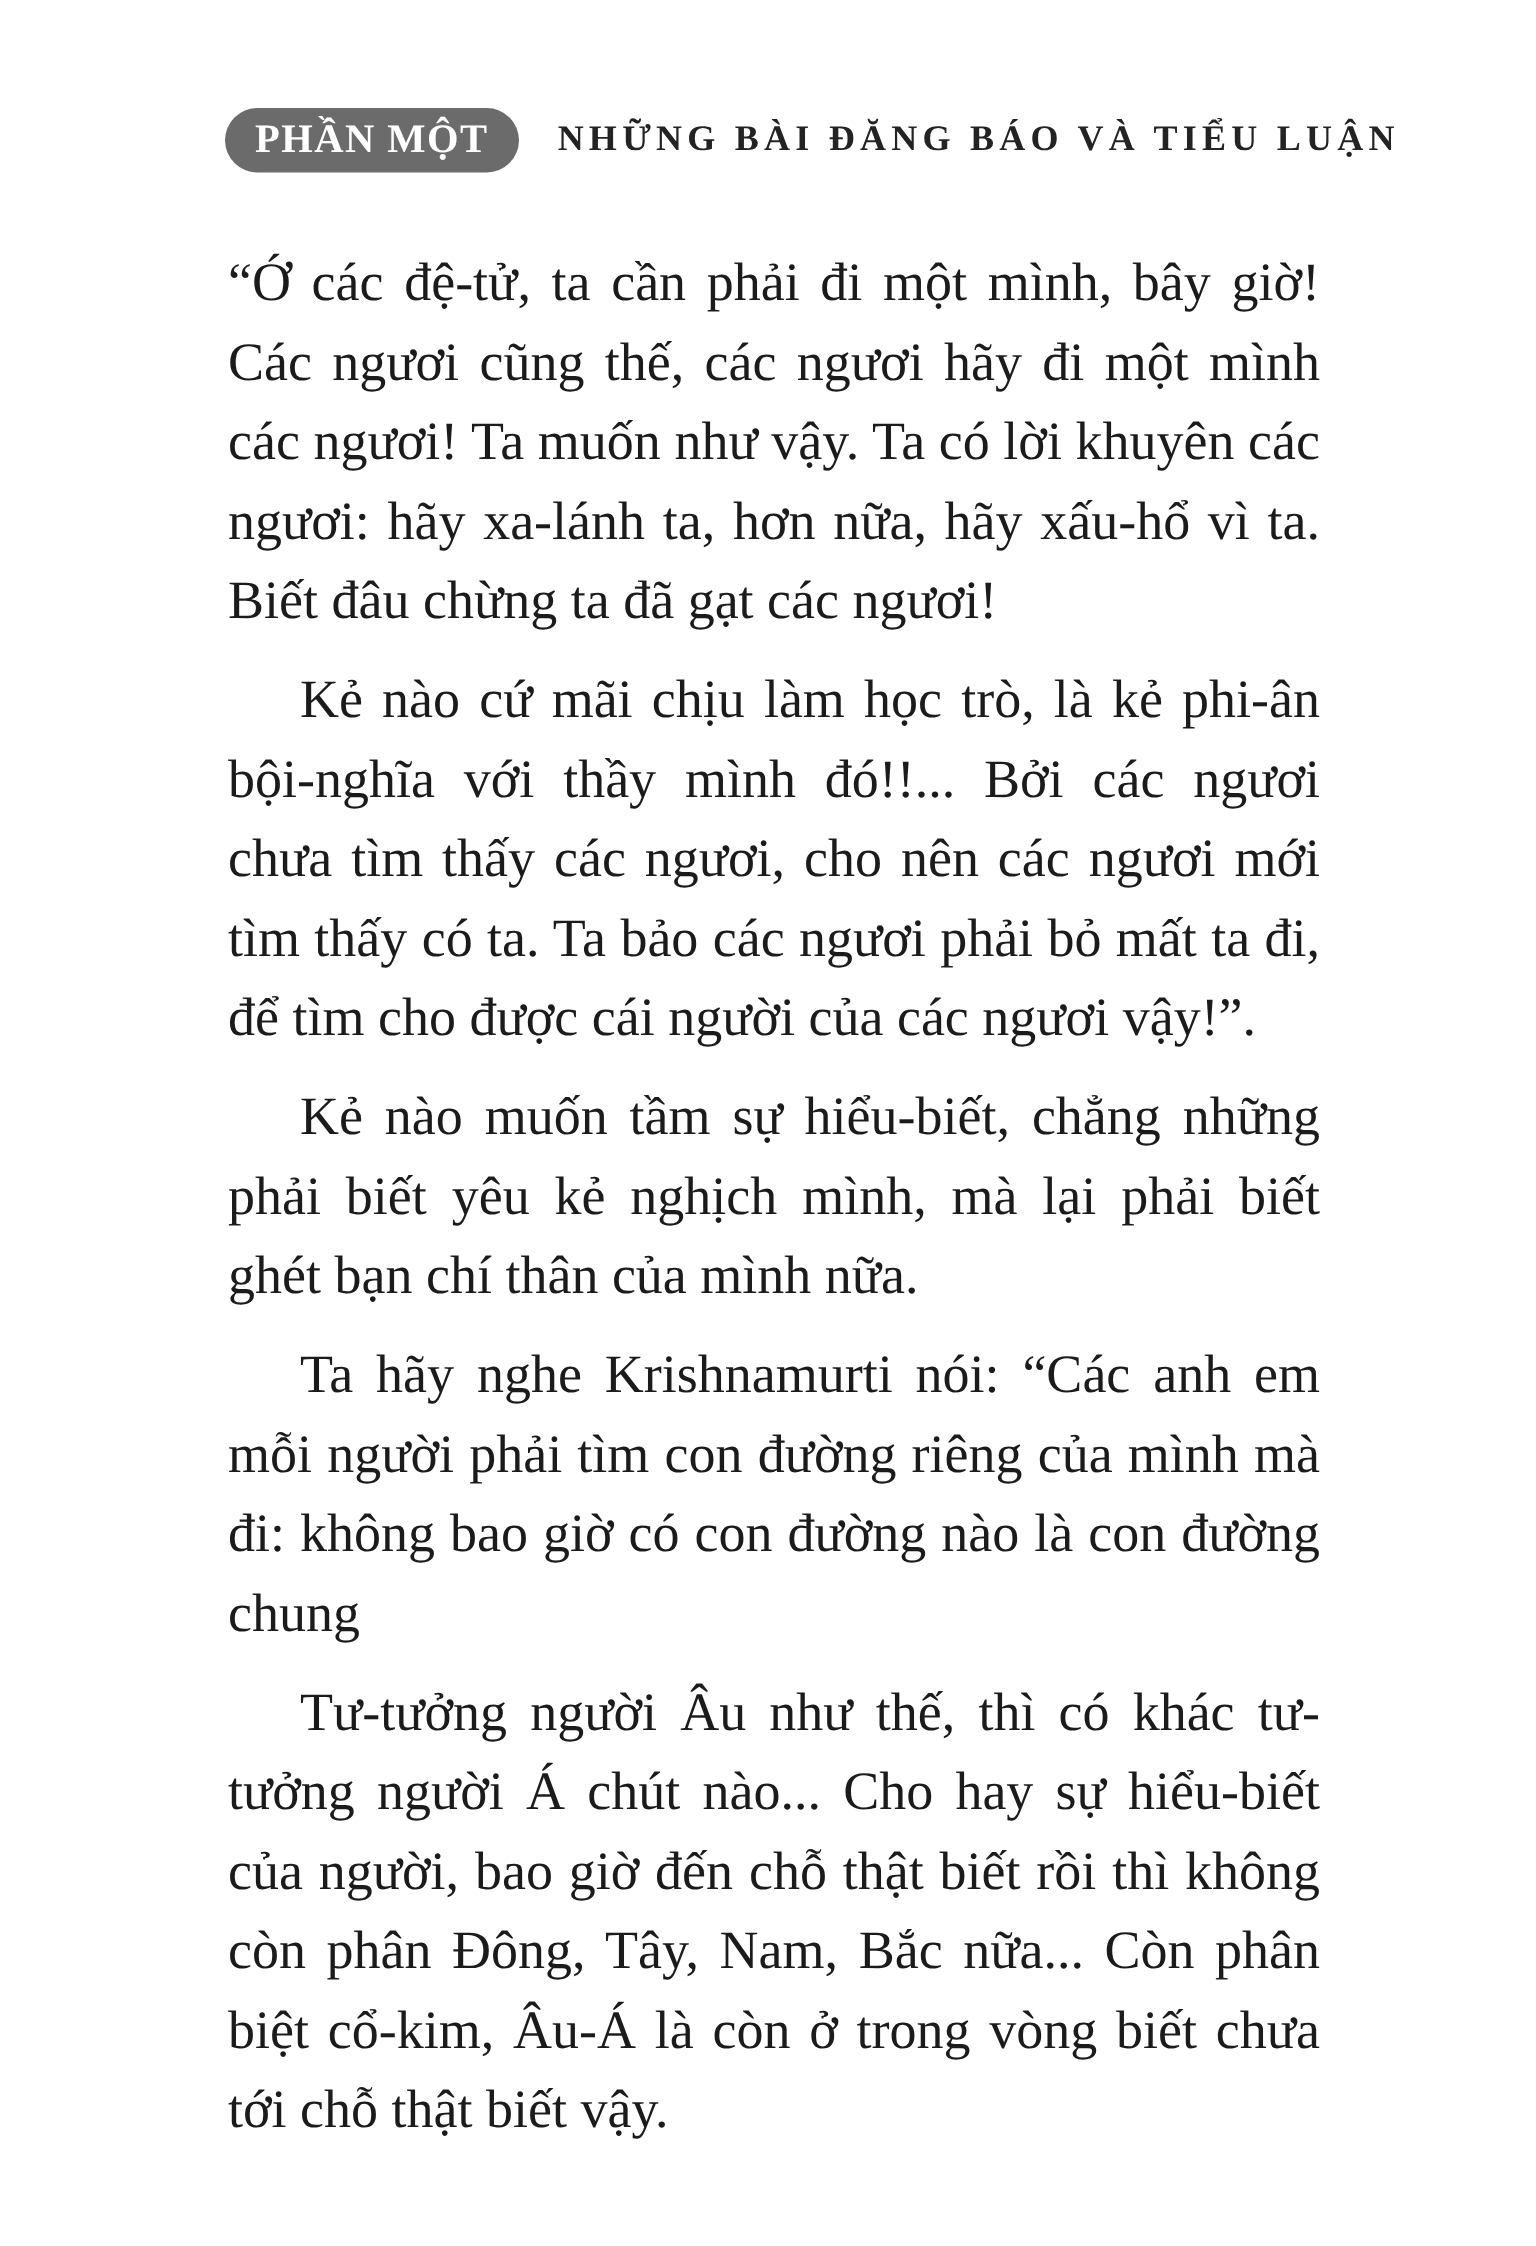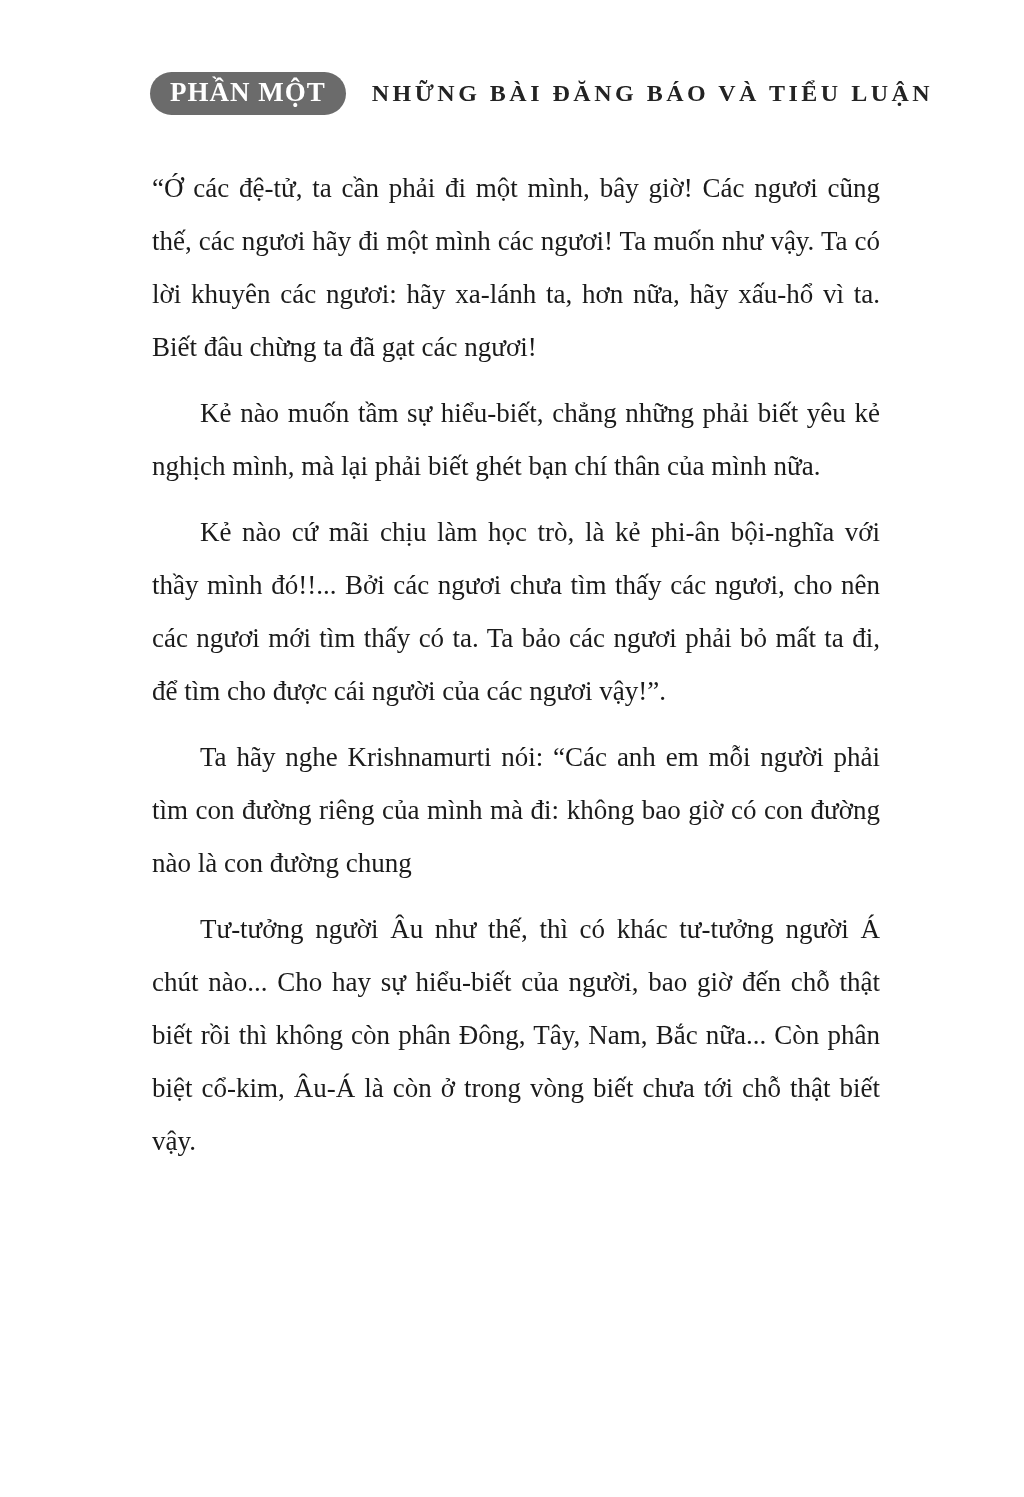--- a/index.html
+++ b/index.html
@@ -59,21 +59,21 @@
   .page-number {
     margin-left: 26px;
     font-size: 40px;
     color: #0f766e;
   }
   .page-body {
     position: absolute;
     top: 162px;
     left: 152px;
     width: 728px;
-    font-size: 27px;
+    font-size: 36px;
     line-height: 53px;
     color: var(--text);
     text-align: justify;
     font-family: Liberation Serif, serif;
   }
   .page-body p {
     margin: 0 0 13px 0;
     text-indent: 48px;
   }
   .page-body p.no-indent {
@@ -87,19 +87,19 @@
 
   <div class="running-header">
     <span class="section-badge">PHẦN MỘT</span>
     <span class="header-title">NHỮNG BÀI ĐĂNG BÁO VÀ TIỂU LUẬN</span>
     <span class="header-rule"></span>
     <span class="page-number">32</span>
   </div>
 
   <div class="page-body">
     <p class="no-indent">“Ớ các đệ-tử, ta cần phải đi một mình, bây giờ! Các ngươi cũng thế, các ngươi hãy đi một mình các ngươi! Ta muốn như vậy. Ta có lời khuyên các ngươi: hãy xa-lánh ta, hơn nữa, hãy xấu-hổ vì ta. Biết đâu chừng ta đã gạt các ngươi!</p>
+    <p>Kẻ nào cứ mãi chịu làm học trò, là kẻ phi-ân bội-nghĩa với thầy mình đó!!... Bởi các ngươi chưa tìm thấy các ngươi, cho nên các ngươi mới tìm thấy có ta. Ta bảo các ngươi phải bỏ mất ta đi, để tìm cho được cái người của các ngươi vậy!”.</p>
     <p>Kẻ nào muốn tầm sự hiểu-biết, chẳng những phải biết yêu kẻ nghịch mình, mà lại phải biết ghét bạn chí thân của mình nữa.</p>
-    <p>Kẻ nào cứ mãi chịu làm học trò, là kẻ phi-ân bội-nghĩa với thầy mình đó!!... Bởi các ngươi chưa tìm thấy các ngươi, cho nên các ngươi mới tìm thấy có ta. Ta bảo các ngươi phải bỏ mất ta đi, để tìm cho được cái người của các ngươi vậy!”.</p>
     <p>Ta hãy nghe Krishnamurti nói: “Các anh em mỗi người phải tìm con đường riêng của mình mà đi: không bao giờ có con đường nào là con đường chung</p>
     <p>Tư-tưởng người Âu như thế, thì có khác tư-tưởng người Á chút nào... Cho hay sự hiểu-biết của người, bao giờ đến chỗ thật biết rồi thì không còn phân Đông, Tây, Nam, Bắc nữa... Còn phân biệt cổ-kim, Âu-Á là còn ở trong vòng biết chưa tới chỗ thật biết vậy.</p>
   </div>
 
 </div>
 
 </body></html>

